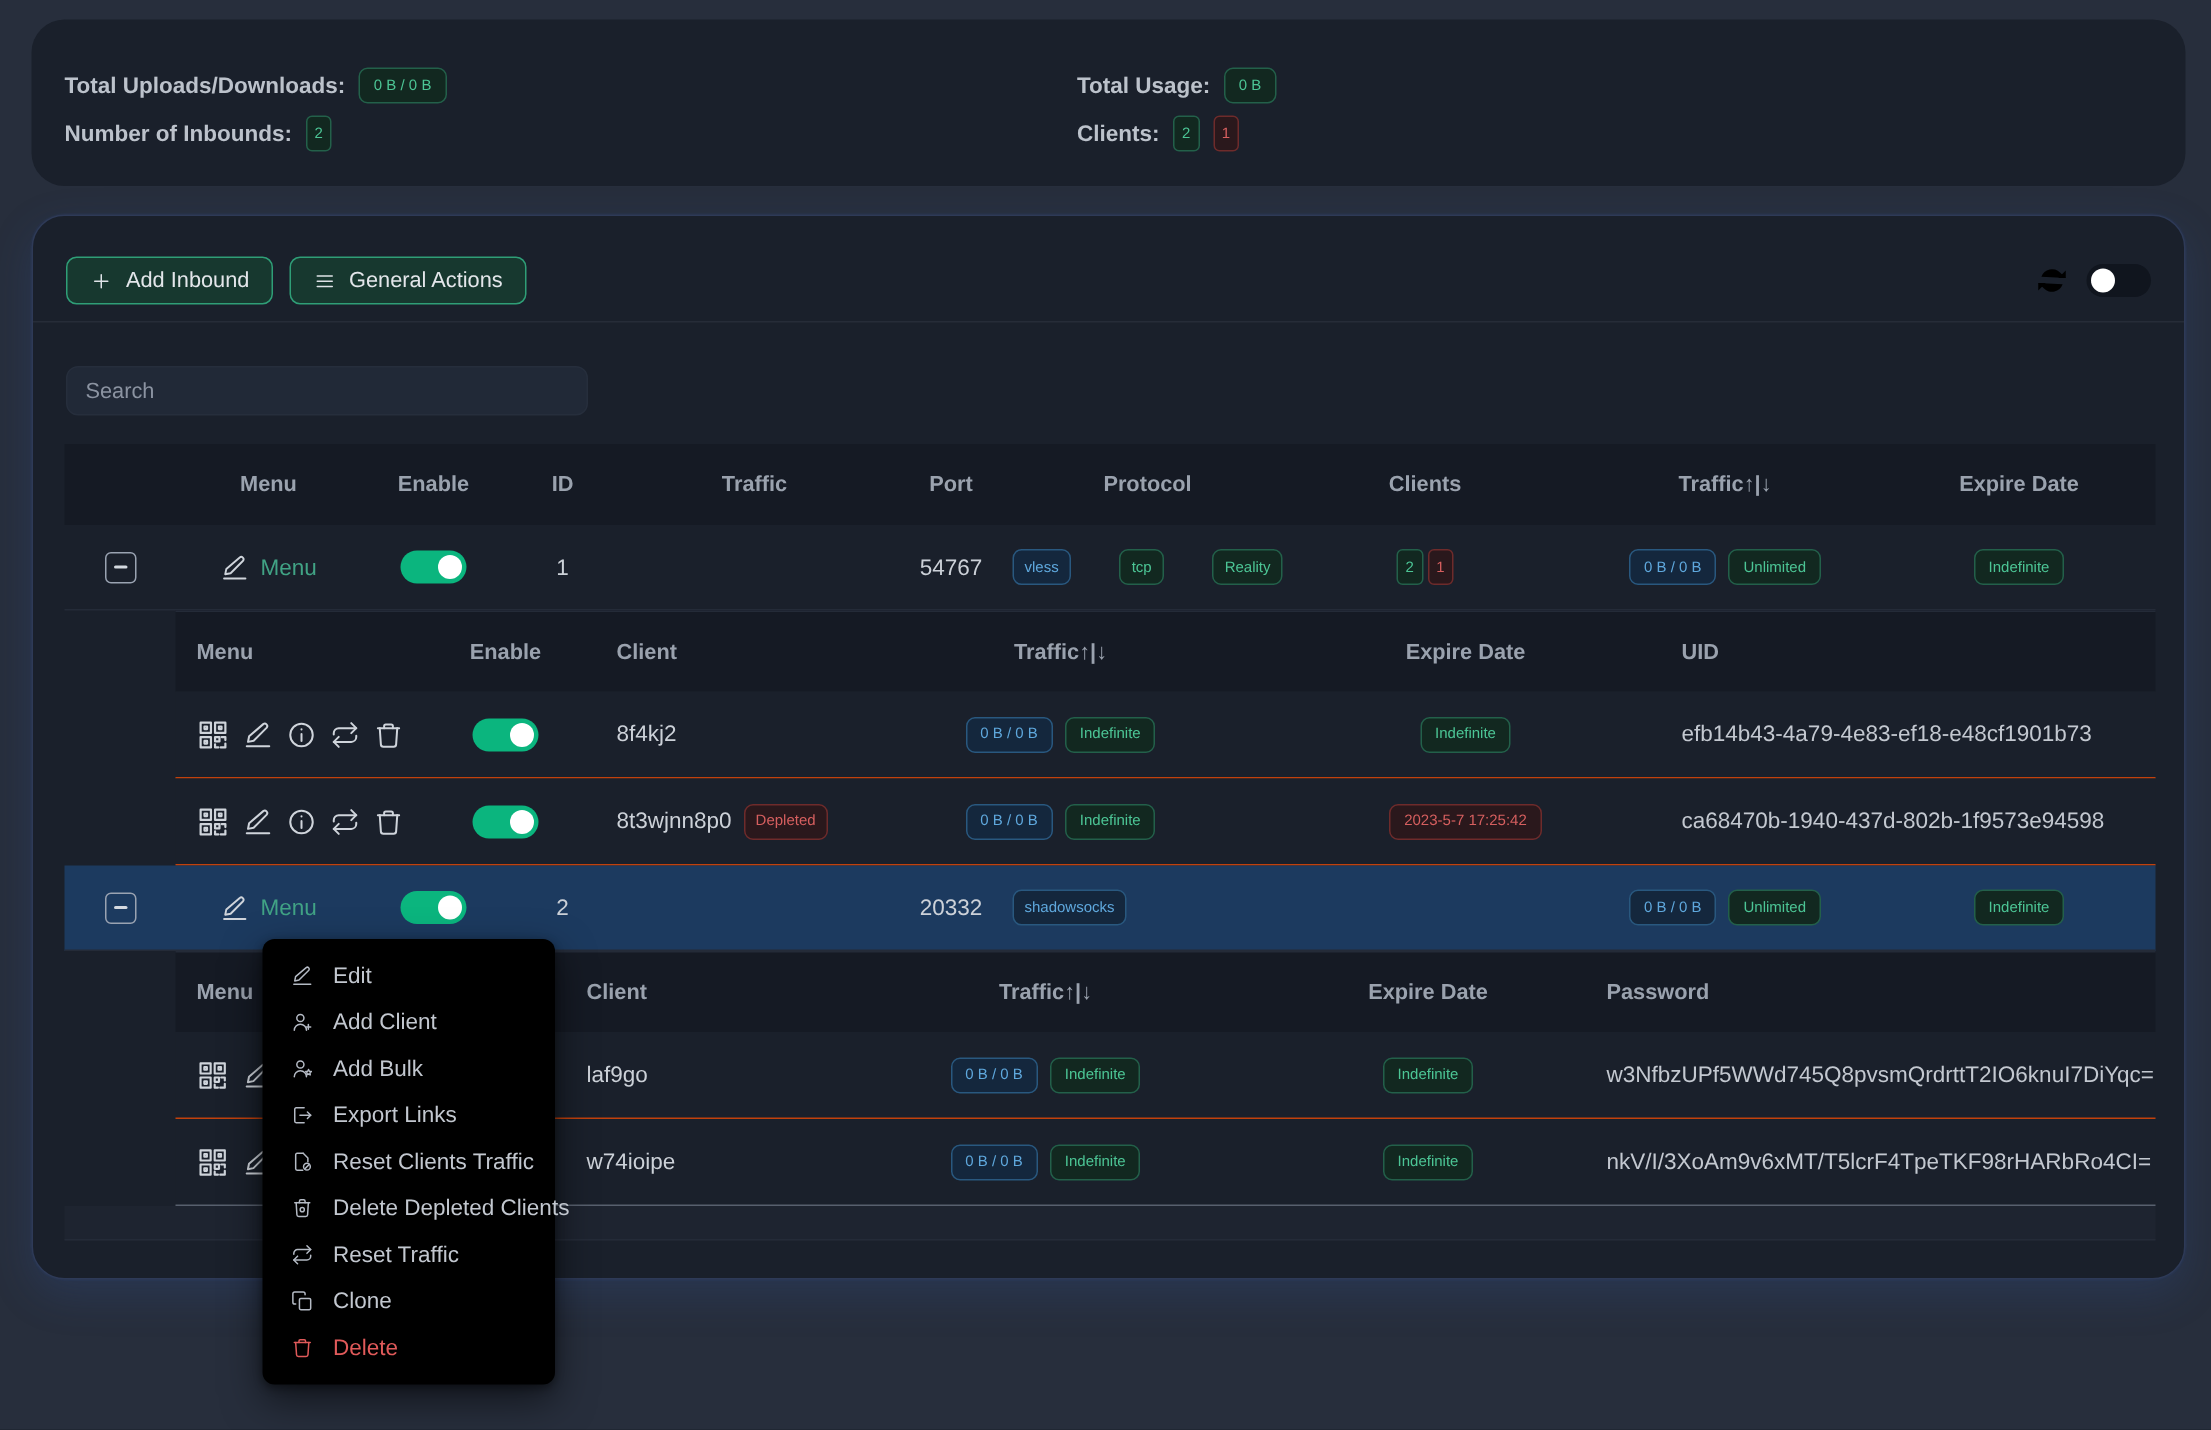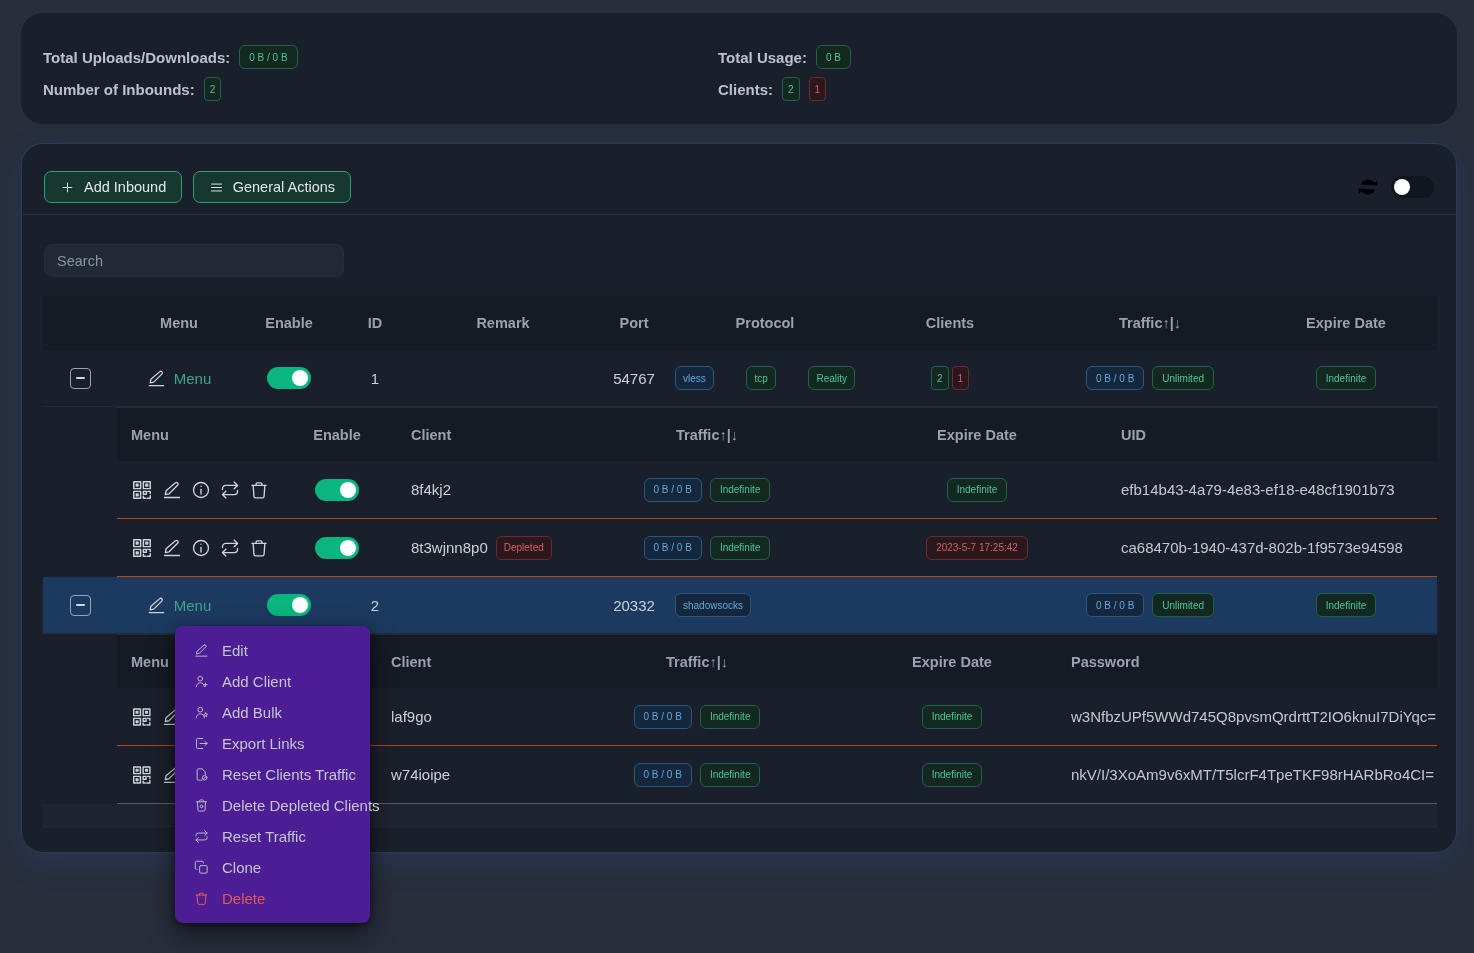--- a/index.html
+++ b/index.html
@@ -64,21 +64,21 @@
   .toolbar-right { display:flex; align-items:center; gap:13px; margin-top:5px; }
   .refresh { width:20px; height:20px; color:#aeb6c2; cursor:pointer; }
 
   .toggle { position:relative; display:inline-block; width:44px; height:22px; border-radius:11px; background:#0bb57e; cursor:pointer; flex:none;}
   .toggle::after { content:""; position:absolute; top:3px; right:3px; width:16px; height:16px; border-radius:50%; background:#fff; }
   .toggle.off { background:#10151e; width:43px; }
   .toggle.off::after { right:auto; left:3px; }
 
   .search-wrap { padding:29px 22px 0 22px; }
   .search-input {
-    width:300px; height:33px; border-radius:8px; border:1px solid #262e3c;
+    width:348px; height:33px; border-radius:8px; border:1px solid #262e3c;
     background:#212937; color:#c7ccd4; font-size:14.5px; padding:0 12px;
     outline:none; font-family:"Liberation Sans",sans-serif;
   }
   .search-input::placeholder { color:#8b93a1; }
 
   
   .table { margin:19px 22px 0 21px; width:1394px; font-size:15px; }
   .grid { display:grid; align-items:center; }
   .t-main { grid-template-columns:74px 124px 96px 76px 180px 82px 180px 190px 210px 182px; }
   .t-sub1 { grid-template-columns:160px 120px 170px 280px 260px 330px; }
@@ -110,21 +110,21 @@
   .subrow.last2 { border-bottom:1px solid #58606e; }
   .action-icons { display:flex; align-items:center; gap:9px; }
   .action-icons .ic { cursor:pointer; }
   .action-icons .ic.qr { width:22px; height:22px; }
 
   .footer-strip { height:23px; background:#1e2430; border-bottom:1px solid #242b38; }
 
   
   .context-menu {
     position:absolute; left:153px; top:482px; width:195px;
-    background:#4c1d95; border-radius:8px; padding:9px 0;
+    background:#000000; border-radius:8px; padding:9px 0;
     box-shadow:0 10px 26px rgba(0,0,0,.55), 0 2px 6px rgba(0,0,0,.4);
     z-index:20;
   }
   .cm-item {
     height:31px; display:flex; align-items:center; gap:13px;
     padding:0 12px 0 19px; font-size:15px; color:#c2c7cf; cursor:pointer; white-space:nowrap;
   }
   .cm-item .ic { width:15px; height:15px; color:#b4bac4; flex:none; }
   .cm-item.danger { color:#e05a5a; }
   .cm-item.danger .ic { color:#e05a5a; }
@@ -260,21 +260,21 @@
     <input class="search-input" type="text" placeholder="Search" style="">
   </div>
 
   <div class="table">
 
     <div class="grid t-main thead">
       <div class="cell"></div>
       <div class="cell">Menu</div>
       <div class="cell">Enable</div>
       <div class="cell">ID</div>
-      <div class="cell">Remark</div>
+      <div class="cell">Traffic</div>
       <div class="cell">Port</div>
       <div class="cell">Protocol</div>
       <div class="cell">Clients</div>
       <div class="cell">Traffic↑|↓</div>
       <div class="cell">Expire Date</div>
     </div>
 
     <div class="grid t-main trow">
       <div class="cell">
           <button class="expand-btn">

